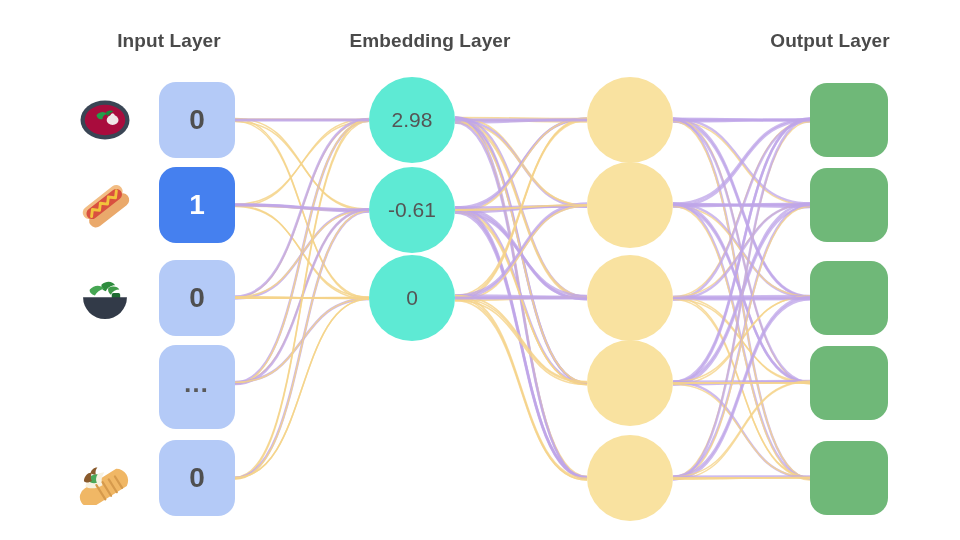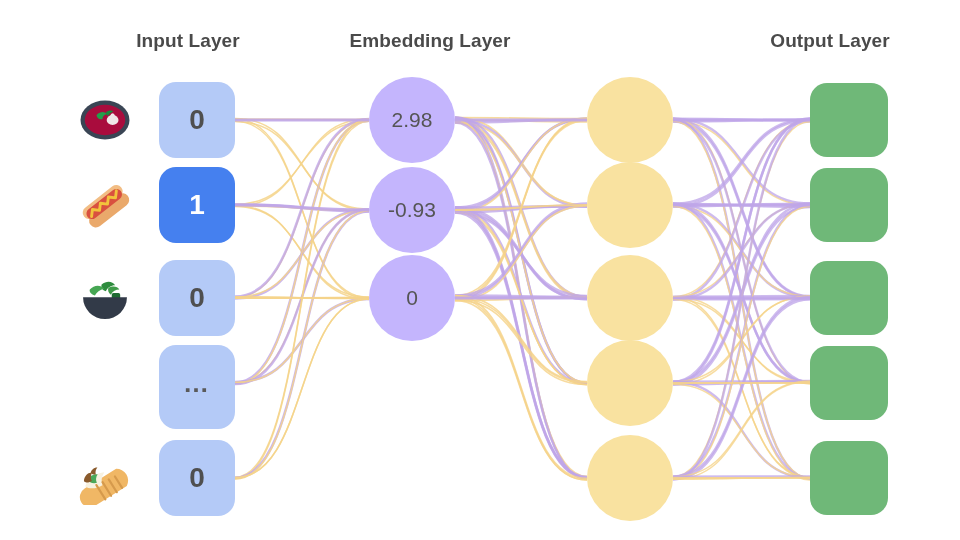--- a/index.html
+++ b/index.html
@@ -11,21 +11,21 @@
   }
   #stage{position:absolute;left:0;top:0;width:960px;height:540px;}
 
   
   .layer-title{
     position:absolute;
     font-size:19px;font-weight:bold;color:#4a4a4a;
     letter-spacing:.1px;white-space:nowrap;
     text-align:center;
   }
-  #title-input{left:68px;top:30px;width:240px;}
+  #title-input{left:49px;top:30px;width:240px;}
   #title-embedding{left:310px;top:30px;width:240px;}
   #title-output{left:710px;top:30px;width:240px;}
 
   
   #edges{position:absolute;left:0;top:0;width:960px;height:540px;}
 
   
   #nodes{position:absolute;left:0;top:0;width:960px;height:540px;}
 
   .node{position:absolute;display:flex;align-items:center;justify-content:center;}
@@ -40,21 +40,21 @@
   .in-box.active{background:#4580ef;color:#ffffff;}
   .in-box.dots{font-size:26px;letter-spacing:2px;color:#5a5a5a;padding-bottom:8px;}
 
   
   .food-icon{width:54px;height:54px;}
   .food-icon svg{display:block;width:54px;height:54px;}
 
   
   .emb-circle{
     width:86px;height:86px;border-radius:50%;
-    background:#c4b5fd;
+    background:#5eead4;
     font-size:21px;color:#555555;font-weight:normal;
   }
 
   
   .hid-circle{
     width:86px;height:86px;border-radius:50%;
     background:#f9e2a0;
   }
 
   
@@ -265,21 +265,21 @@
       <div class="node in-box dots" style="left: 159px; top: 345px;">
         <span>…</span>
       </div>
       <div class="node in-box" style="left: 159px; top: 440px;">
         <span>0</span>
       </div>
       <div class="node emb-circle" style="left: 369px; top: 77px;">
         <span>2.98</span>
       </div>
       <div class="node emb-circle" style="left: 369px; top: 167px;">
-        <span>-0.93</span>
+        <span>-0.61</span>
       </div>
       <div class="node emb-circle" style="left: 369px; top: 255px;">
         <span>0</span>
       </div>
       <div class="node hid-circle" style="left: 587px; top: 77px;"></div>
       <div class="node hid-circle" style="left: 587px; top: 162px;"></div>
       <div class="node hid-circle" style="left: 587px; top: 255px;"></div>
       <div class="node hid-circle" style="left: 587px; top: 340px;"></div>
       <div class="node hid-circle" style="left: 587px; top: 435px;"></div>
       <div class="node out-box" style="left: 810px; top: 83px;"></div>

